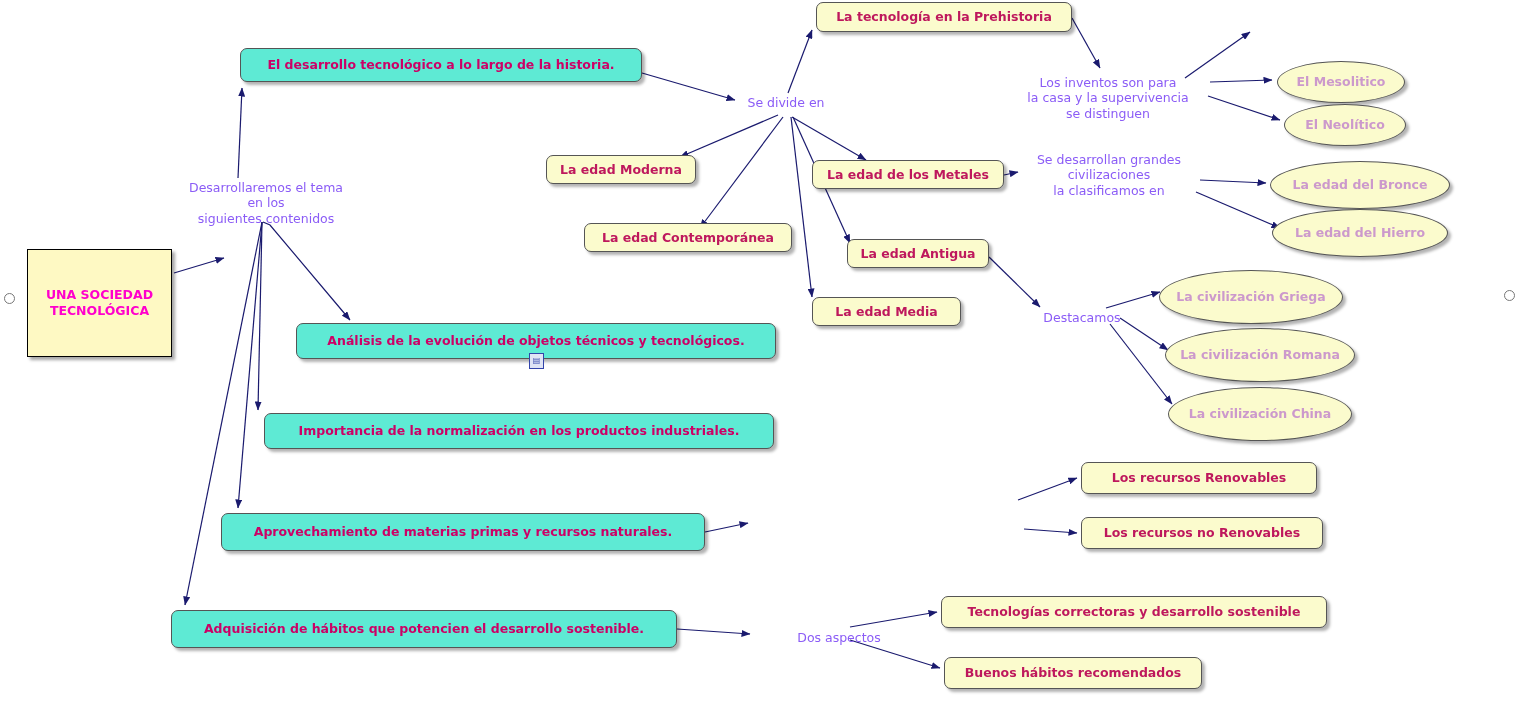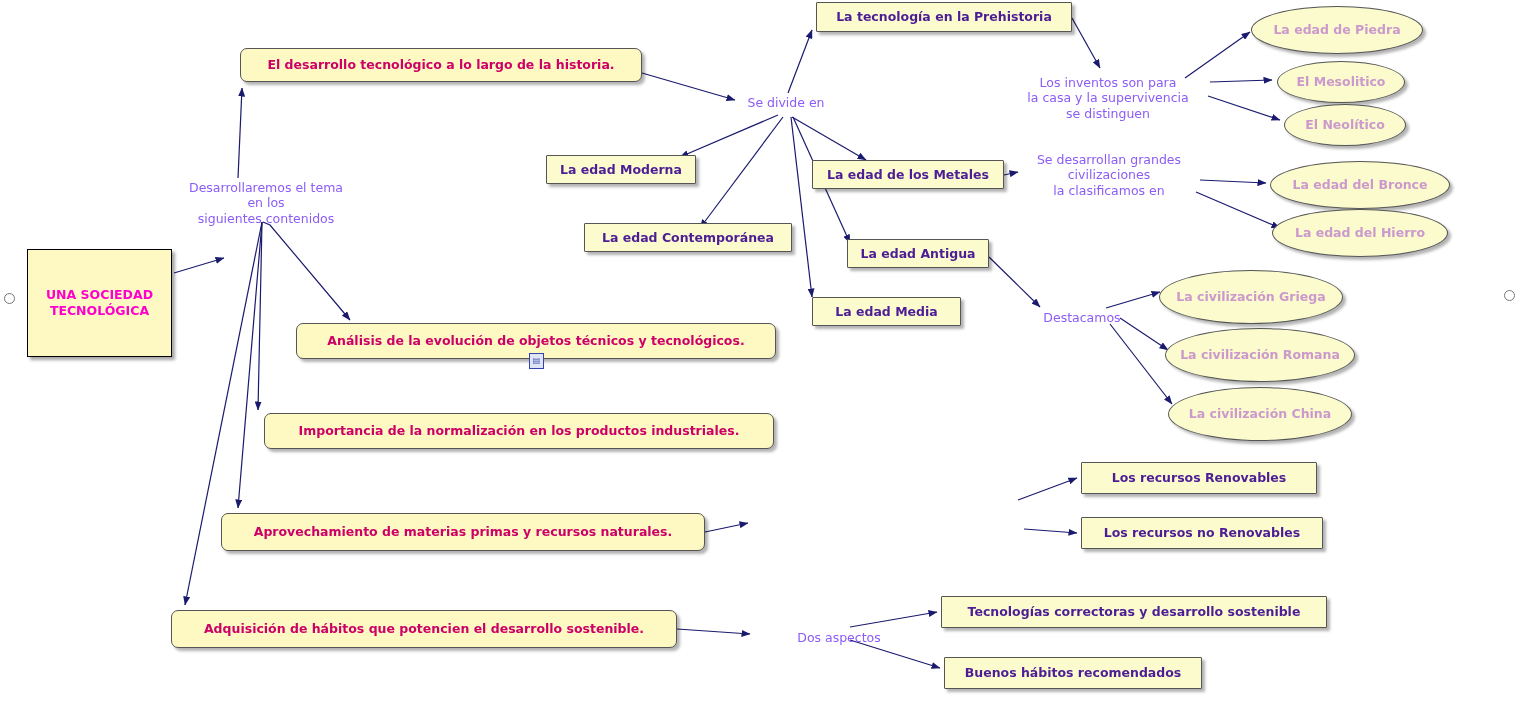--- a/index.html
+++ b/index.html
@@ -38,32 +38,32 @@
   
   .node.root {
     background: #fef9c3;
     border: 1.5px solid #000000;
     color: #ff00cc;
     font-size: 12.5px;
     box-shadow: 3px 3px 3px rgba(0,0,0,0.35);
   }
   
   .node.salmon {
-    background: #fef9c3;
+    background: #5eead4;
     border: 1px solid #555555;
     border-radius: 7px;
     color: #cc0066;
     box-shadow: 3px 3px 3px rgba(0,0,0,0.30);
   }
   
   .node.yellowbox {
     background: #fbfbcd;
     border: 1px solid #555555;
-    border-radius: 1px;
-    color: #4c1d95;
+    border-radius: 7px;
+    color: #be185d;
     box-shadow: 3px 3px 3px rgba(0,0,0,0.30);
   }
   
   .node.ellipse {
     background: #fbfbcd;
     border: 1px solid #555555;
     border-radius: 50%;
     color: #cc99cc;
     box-shadow: 3px 3px 3px rgba(0,0,0,0.30);
   }
@@ -166,21 +166,20 @@
   <div class="node salmon" style="left:221px;top:513px;width:484px;height:38px;">Aprovechamiento de materias primas y recursos naturales.</div>
   <div class="node salmon" style="left:171px;top:610px;width:506px;height:38px;">Adquisición de hábitos que potencien el desarrollo sostenible.</div>
 
   <div class="node yellowbox" style="left:816px;top:2px;width:256px;height:30px;">La tecnología en la Prehistoria</div>
   <div class="node yellowbox" style="left:546px;top:155px;width:150px;height:29px;">La edad Moderna</div>
   <div class="node yellowbox" style="left:584px;top:223px;width:208px;height:29px;">La edad Contemporánea</div>
   <div class="node yellowbox" style="left:812px;top:160px;width:192px;height:29px;">La edad de los Metales</div>
   <div class="node yellowbox" style="left:847px;top:239px;width:142px;height:29px;">La edad Antigua</div>
   <div class="node yellowbox" style="left:812px;top:297px;width:149px;height:29px;">La edad Media</div>
 
-  <div class="node ellipse" style="left:1251px;top:6px;width:172px;height:48px;">La edad de Piedra</div>
   <div class="node ellipse" style="left:1277px;top:61px;width:128px;height:42px;">El Mesolitico</div>
   <div class="node ellipse" style="left:1284px;top:104px;width:122px;height:42px;">El Neolítico</div>
   <div class="node ellipse" style="left:1270px;top:161px;width:180px;height:48px;">La edad del Bronce</div>
   <div class="node ellipse" style="left:1272px;top:209px;width:176px;height:48px;">La edad del Hierro</div>
   <div class="node ellipse" style="left:1159px;top:270px;width:184px;height:54px;">La civilización Griega</div>
   <div class="node ellipse" style="left:1165px;top:328px;width:190px;height:54px;">La civilización Romana</div>
   <div class="node ellipse" style="left:1168px;top:387px;width:184px;height:54px;">La civilización China</div>
 
   <div class="node yellowbox" style="left:1081px;top:462px;width:236px;height:32px;">Los recursos Renovables</div>
   <div class="node yellowbox" style="left:1081px;top:517px;width:242px;height:32px;">Los recursos no Renovables</div>

